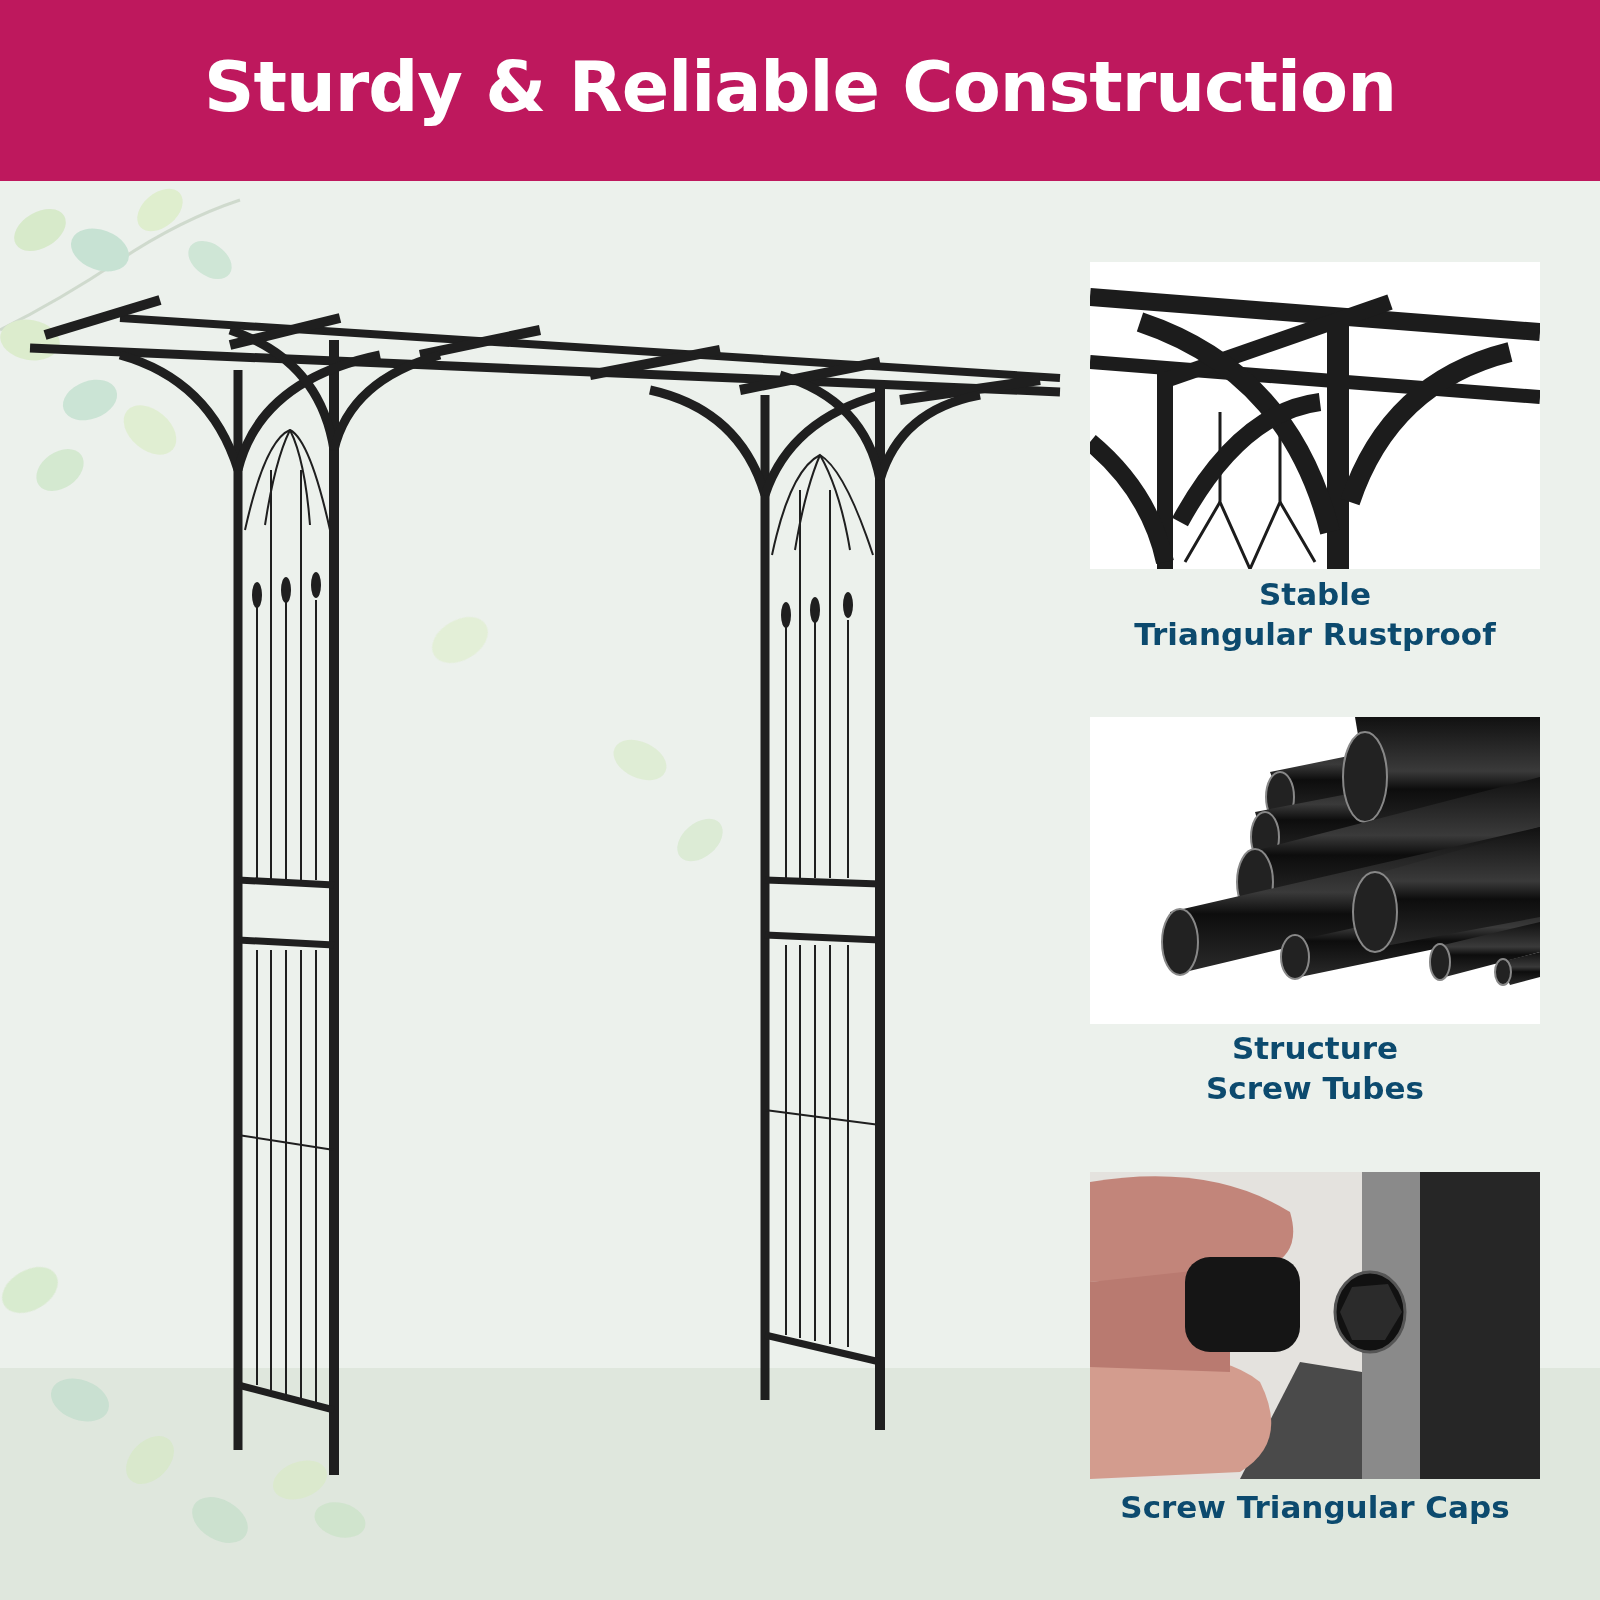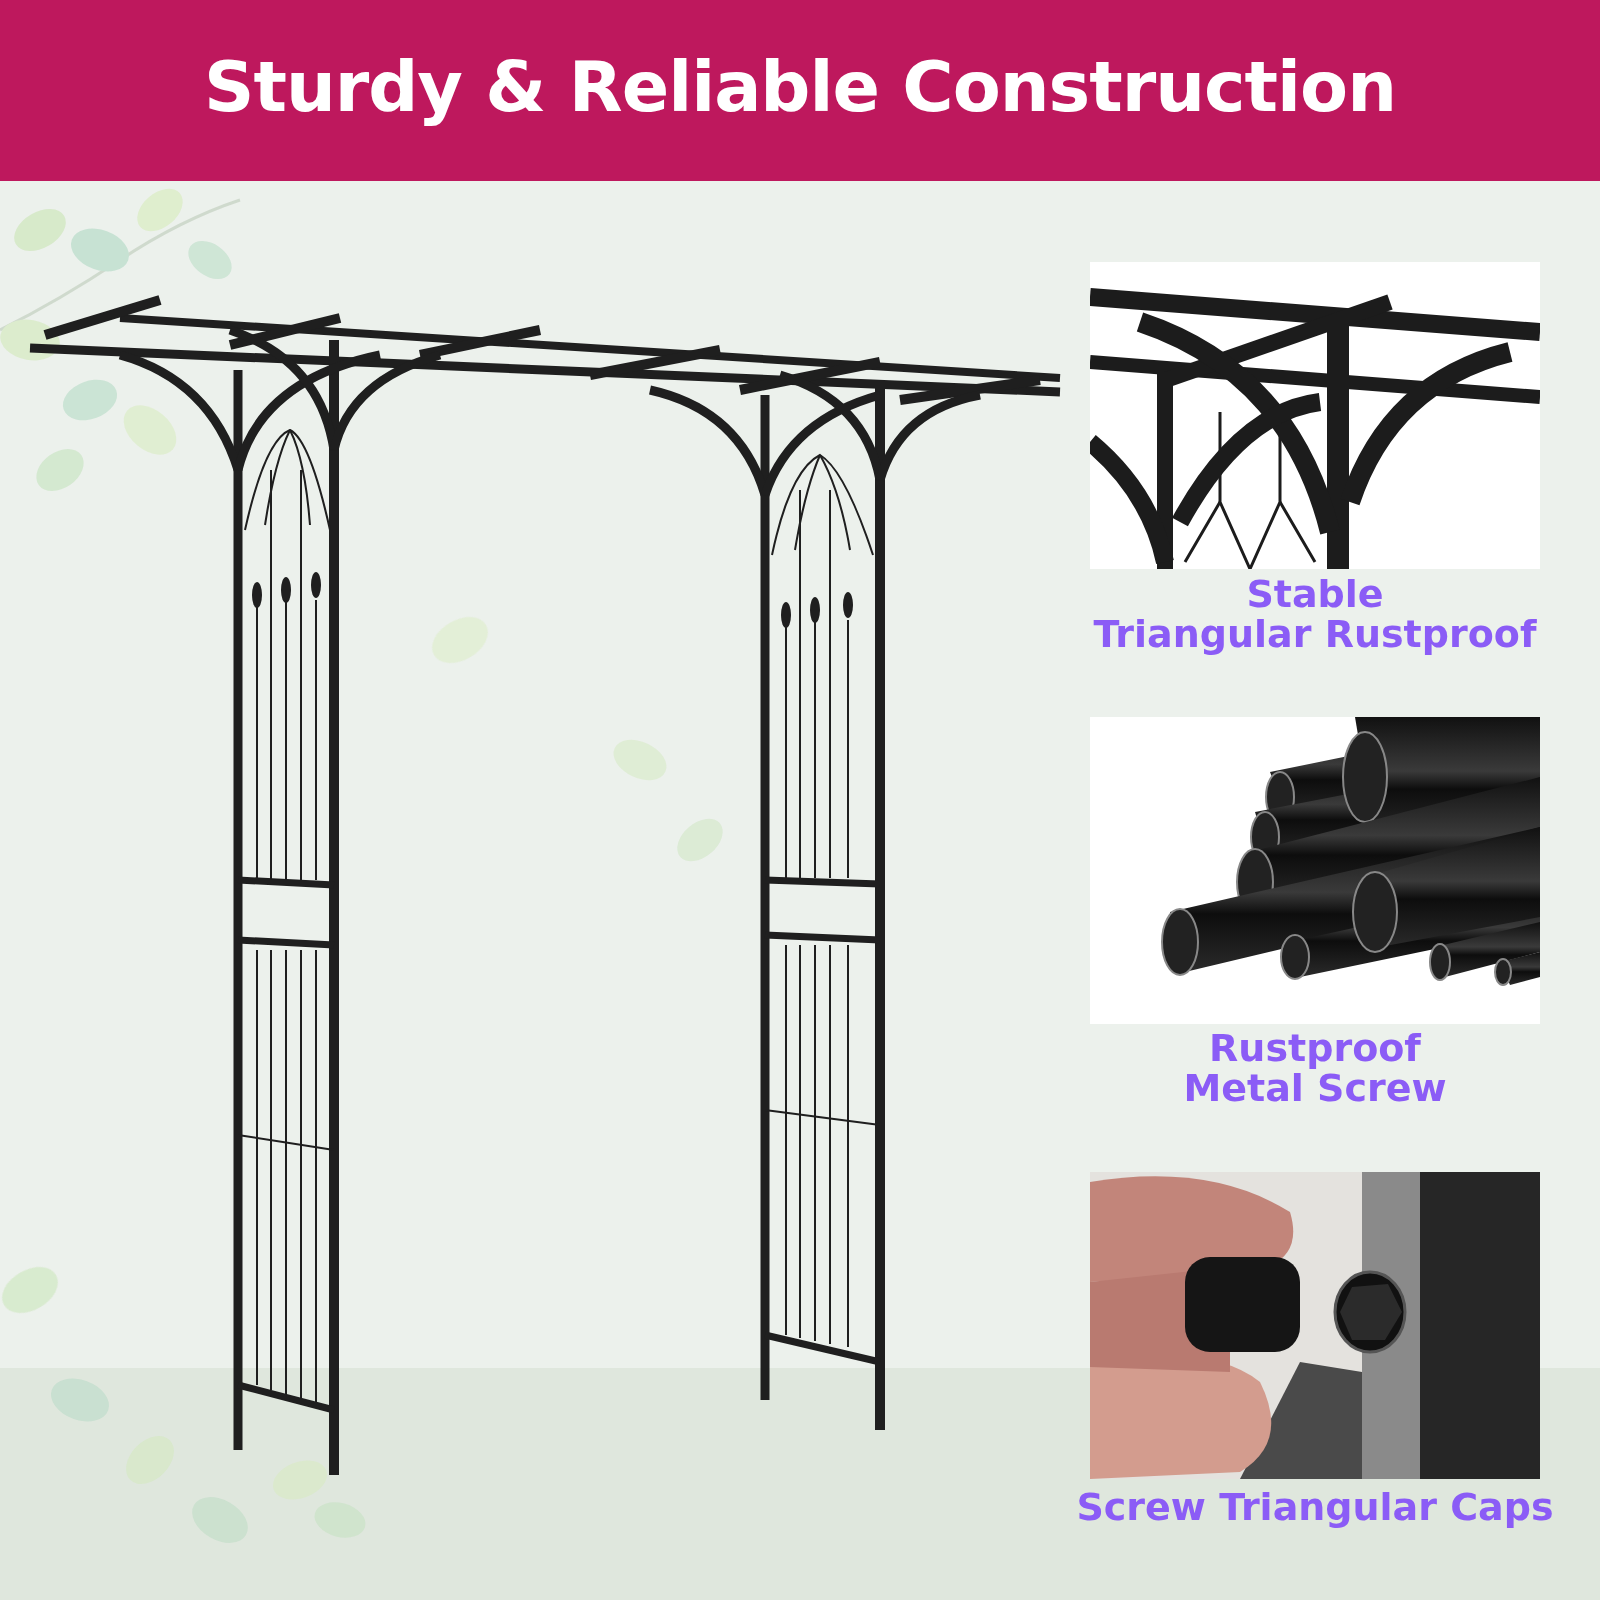--- a/index.html
+++ b/index.html
@@ -22,21 +22,21 @@
     background: #dfe7dd;
   }
   .leaves { position: absolute; left: 0; top: 0; width: 1600px; height: 1600px; pointer-events: none; }
   .arch { position: absolute; left: 0; top: 280px; width: 1080px; height: 1200px; }
   .card-img {
     position: absolute; left: 1090px; width: 450px; height: 307px;
     background: #ffffff; overflow: hidden;
   }
   .card-caption {
     position: absolute; left: 1070px; width: 490px; text-align: center;
-    color: #8b5cf6; font-weight: bold; font-size: 38px; line-height: 40px;
+    color: #0c4a6e; font-weight: bold; font-size: 31px; line-height: 40px;
   }
   .cap-line { display: block; }
 </style>
 </head>
 <body>
 
 <div class="header">
   <span class="header-title">Sturdy &amp; Reliable Construction</span>
 </div>
 
@@ -191,22 +191,22 @@
       <polygon points="275,160 450,110 450,200 290,230" fill="url(#tubeg)"></polygon>
       <ellipse cx="285" cy="195" rx="22" ry="40" fill="#222" stroke="#888" stroke-width="2"></ellipse>
       <polygon points="345,230 450,205 450,235 355,260" fill="url(#tubeg)"></polygon>
       <ellipse cx="350" cy="245" rx="10" ry="18" fill="#222" stroke="#888" stroke-width="2"></ellipse>
       <polygon points="410,245 450,235 450,260 420,268" fill="url(#tubeg)"></polygon>
       <ellipse cx="413" cy="255" rx="8" ry="13" fill="#222" stroke="#888" stroke-width="2"></ellipse>
     </g>
   </svg>
 </div>
 <div class="card-caption" style="top:1028px;">
-  <span class="cap-line">Rustproof</span>
-  <span class="cap-line">Metal Screw</span>
+  <span class="cap-line">Structure</span>
+  <span class="cap-line">Screw Tubes</span>
 </div>
 
 <div class="card-img" style="top:1172px; background:#dcdcda;">
   <svg width="450" height="307" viewBox="0 0 450 307">
     <rect x="0" y="0" width="272" height="307" fill="#e4e2de"></rect>
     <polygon points="150,307 272,307 272,200 210,190" fill="#4a4a4a"></polygon>
     <rect x="272" y="0" width="178" height="307" fill="#8a8a8a"></rect>
     <rect x="330" y="0" width="120" height="307" fill="#262626"></rect>
     <path d="M0 10 Q120 -10 200 40 Q215 90 160 100 L0 110 Z" fill="#c2857a"></path>
     <path d="M0 190 Q120 170 170 210 Q200 270 150 300 L0 307 Z" fill="#d39c8e"></path>

